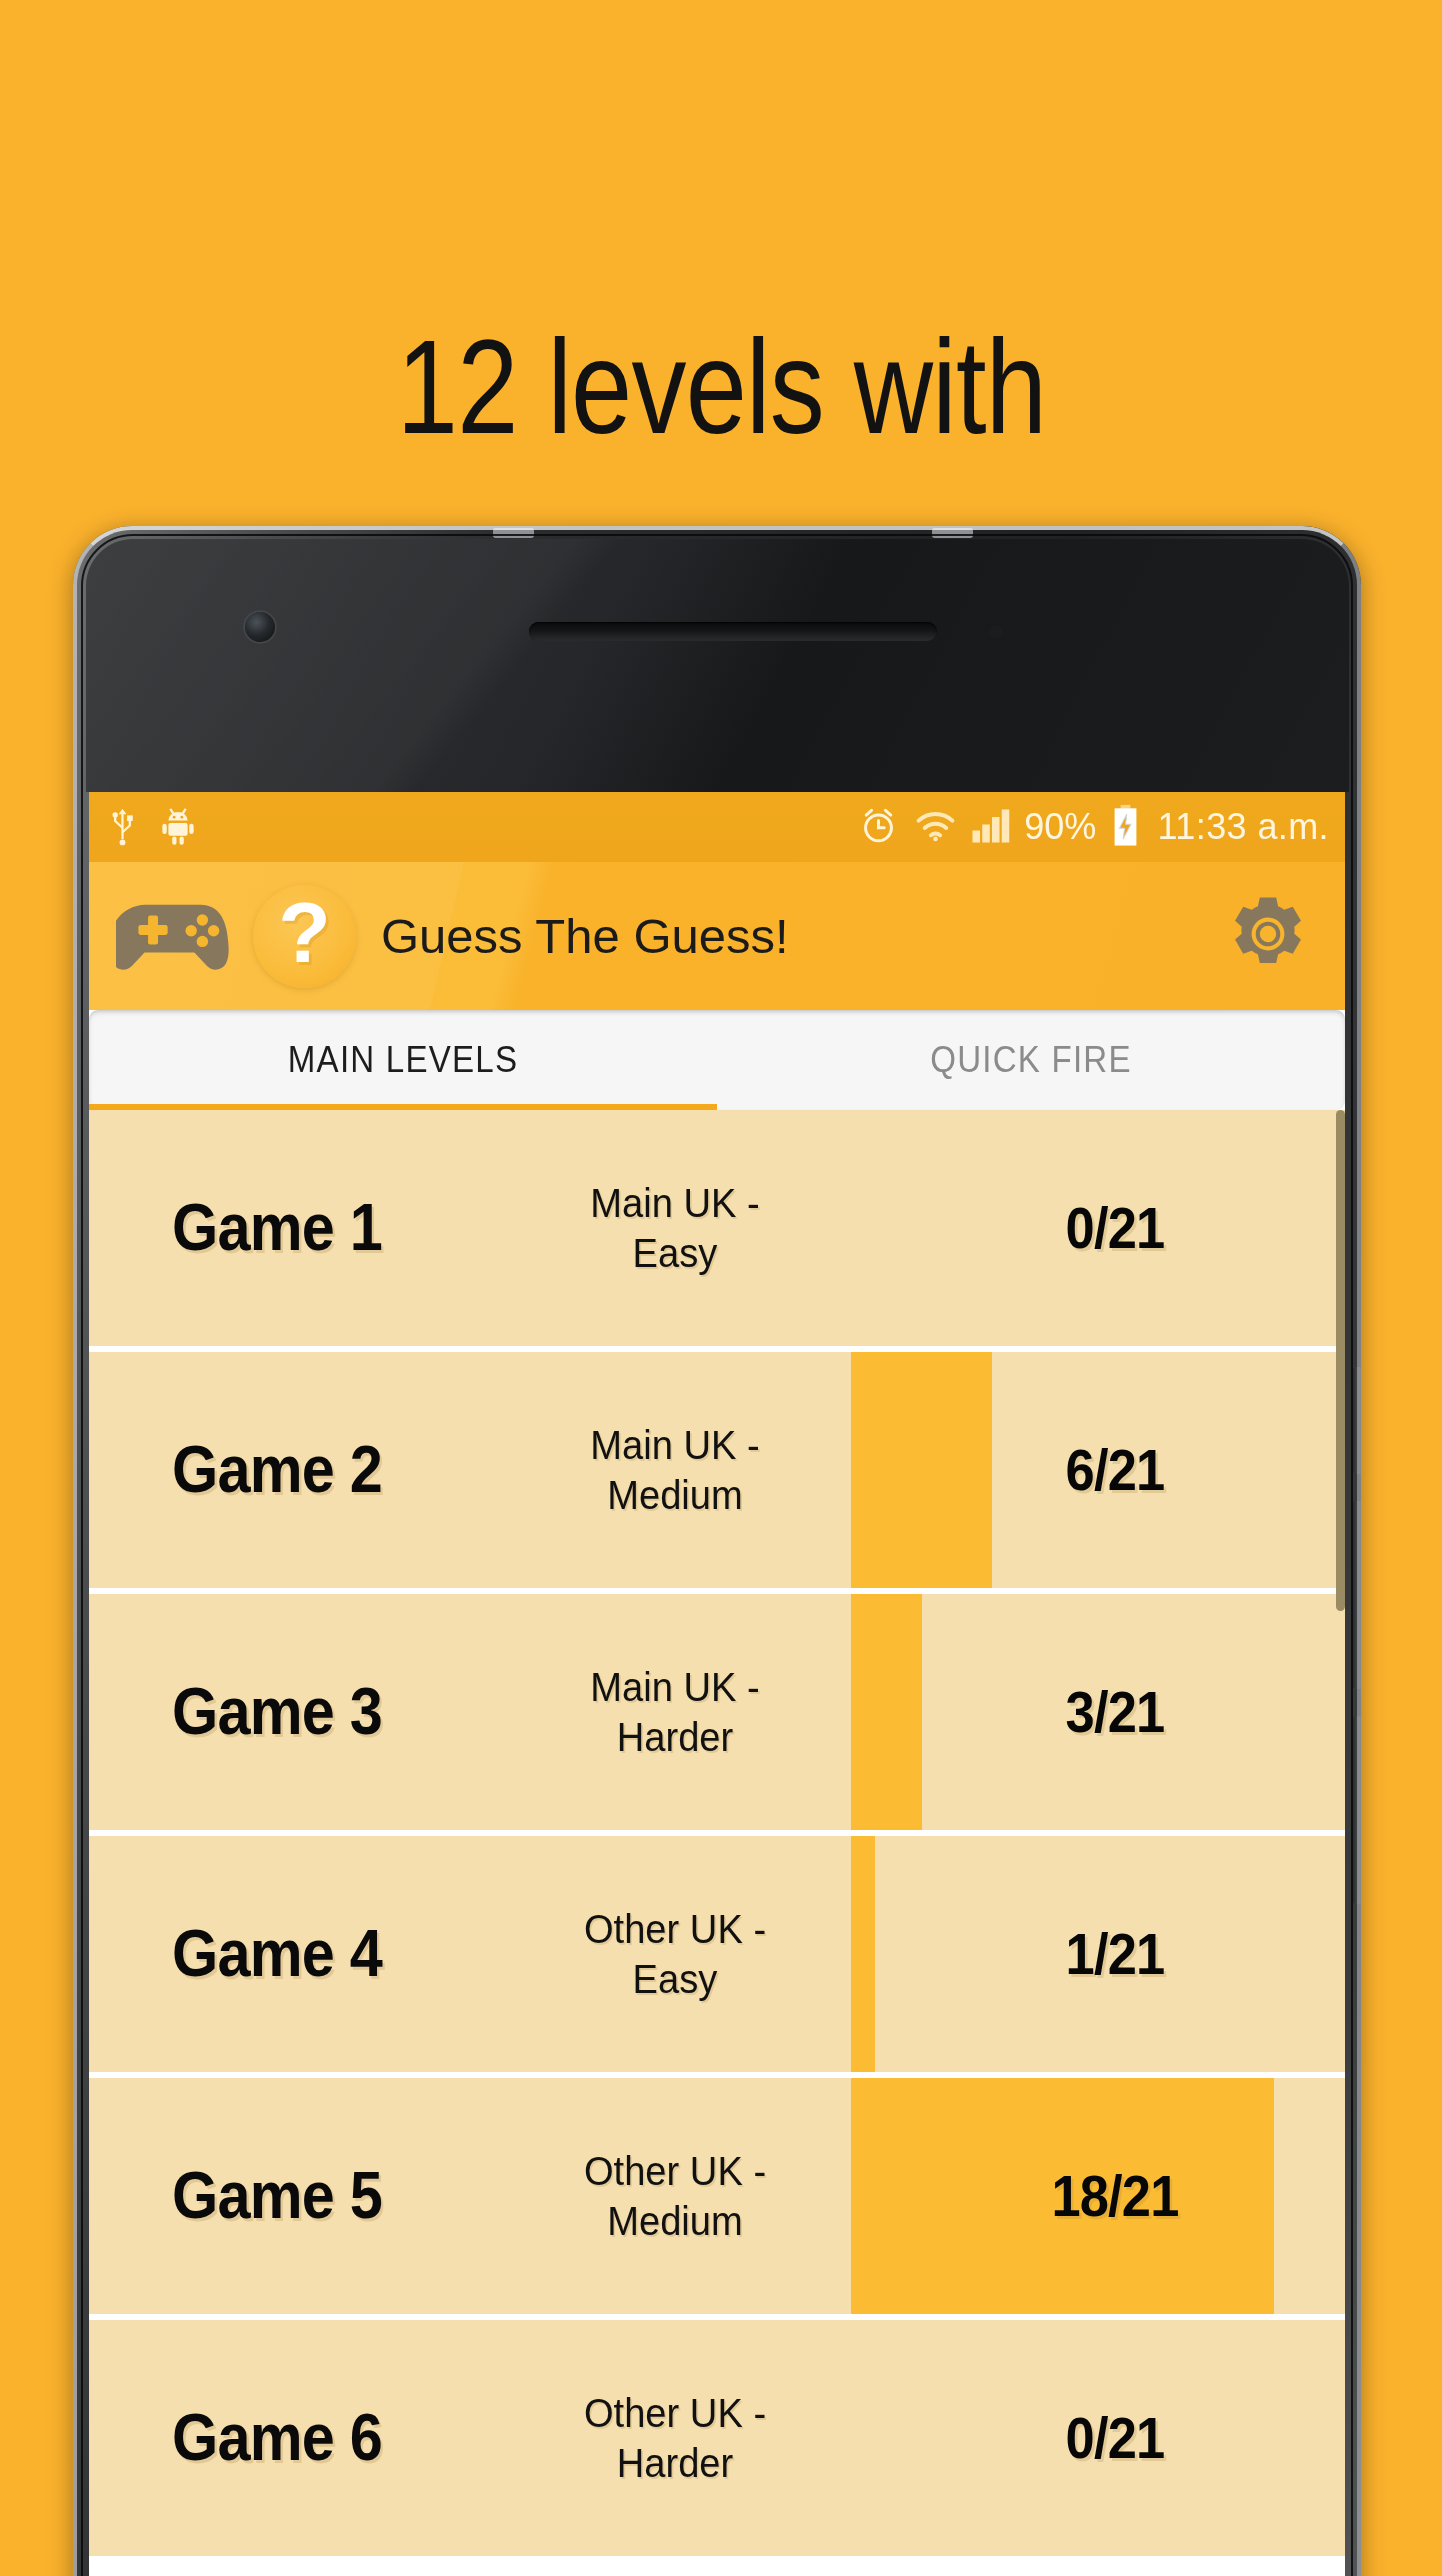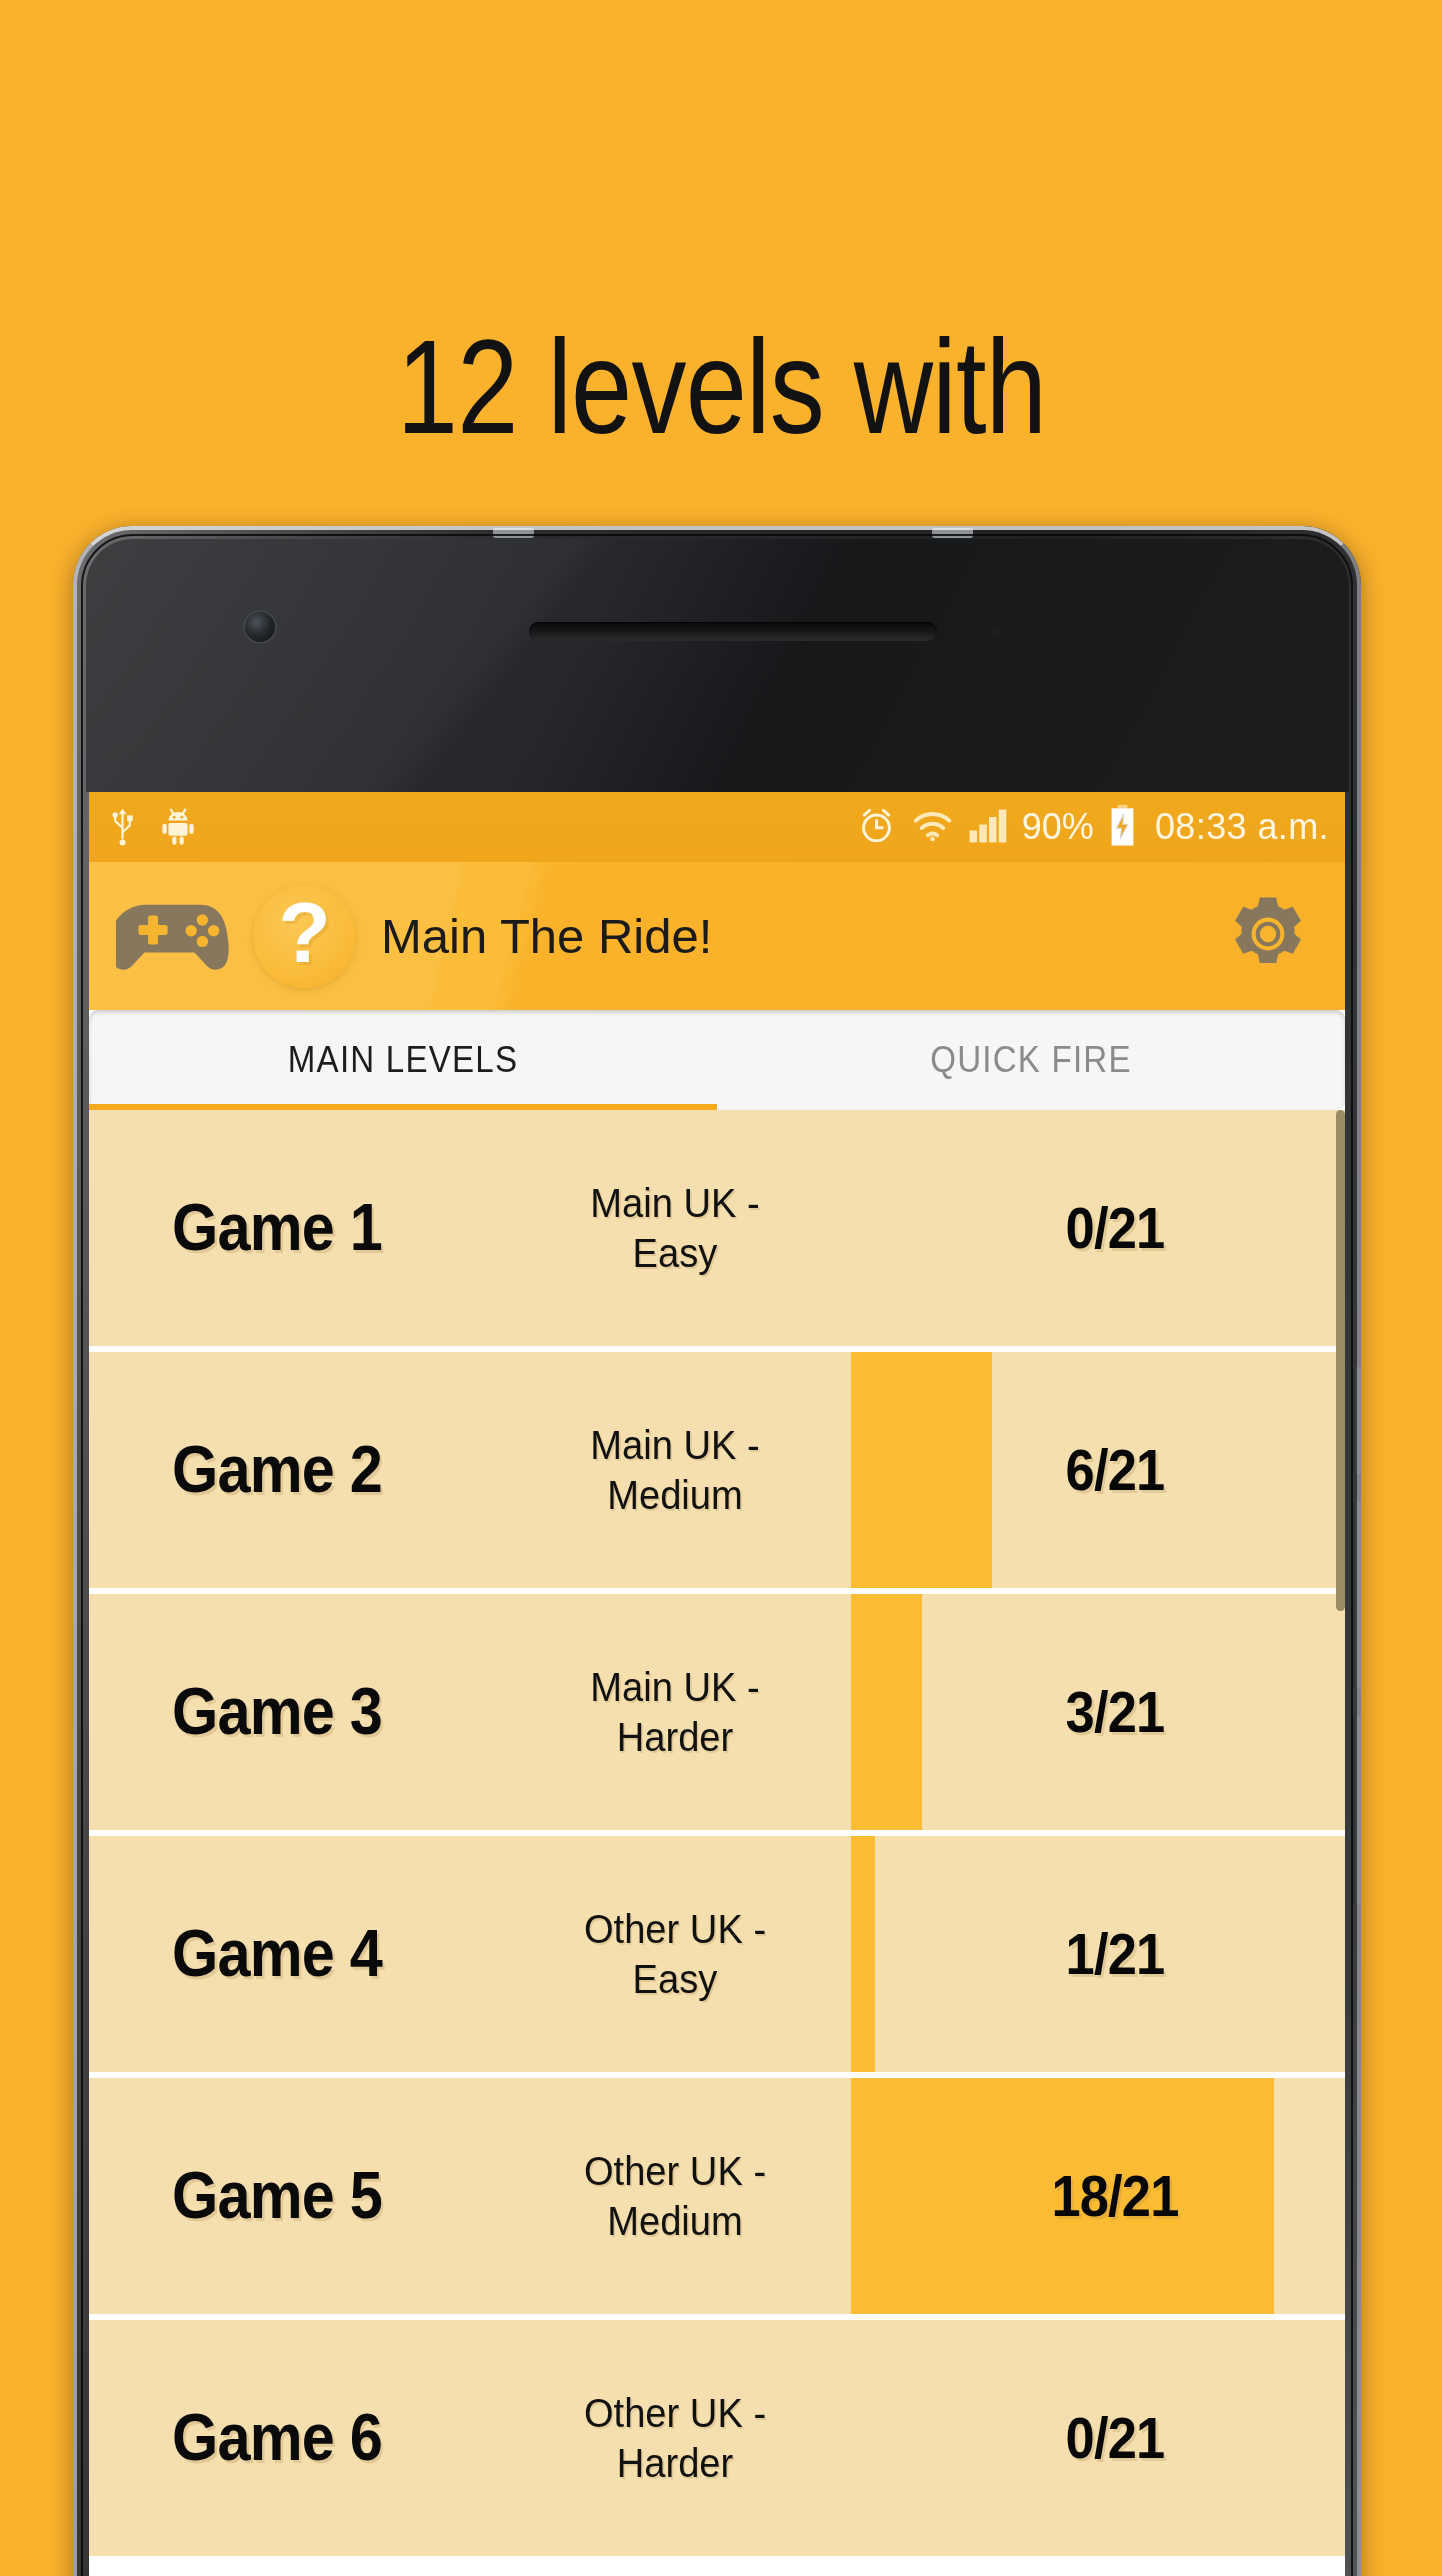--- a/index.html
+++ b/index.html
@@ -430,21 +430,21 @@
           </svg>
         </span>
         <span class="sb-pct">90%</span>
         <span class="ico">
           <svg width="29" height="43" viewBox="0 0 20 30">
             <rect x="6.6" y="0.6" width="6.8" height="2.6" fill="#F6D489"></rect>
             <rect x="2.4" y="3" width="15.2" height="26" fill="#FFFFFF"></rect>
             <path d="M10.9 7 L5.8 17 L9.4 17 L8.3 24.6 L13.8 14.2 L10.1 14.2 Z" fill="#EFA61C" stroke="#D4D7DB" stroke-width="0.7"></path>
           </svg>
         </span>
-        <span class="sb-time">08:33 a.m.</span>
+        <span class="sb-time">11:33 a.m.</span>
       </div>
     </div>
 
     <div class="appbar">
       <div class="appbar-pad"></div>
 
       <span class="gamepad-btn">
         <svg width="114" height="82" viewBox="0 0 64 46">
           <path d="M16.5 6 h31 c8.6 0 13.2 6.4 14.6 14.4 c1.3 7.6 1.9 14.6 -0.4 18.6 c-2.3 4 -7.6 4.6 -10.6 1.4 l-7.1 -7.6 h-28 l-7.1 7.6 c-3 3.2 -8.3 2.6 -10.6 -1.4 c-2.3 -4 -1.7 -11 -0.4 -18.6 C-0.7 12.4 7.9 6 16.5 6 z" fill="#87785D"></path>
           <rect x="12.6" y="17.4" width="16.4" height="5.6" rx="1.2" fill="#F5B52E"></rect>
@@ -453,21 +453,21 @@
           <circle cx="42.2" cy="20.6" r="3.2" fill="#F5B52E"></circle>
           <circle cx="54.8" cy="20.6" r="3.2" fill="#F5B52E"></circle>
           <circle cx="48.5" cy="26.6" r="3.2" fill="#F5B52E"></circle>
         </svg>
       </span>
 
       <span class="q-badge">
         <span class="q-mark">?</span>
       </span>
 
-      <span class="app-title">Main The Ride!</span>
+      <span class="app-title">Guess The Guess!</span>
 
       <span class="gear-btn">
         <svg width="82" height="82" viewBox="0 0 48 48">
           <path d="M19.2 2 h9.6 l1.1 5.1 a17 17 0 0 1 3.6 2.1 l5 -1.8 l4.8 8.3 l-3.9 3.4 a17 17 0 0 1 0 4.2 l3.9 3.4 l-4.8 8.3 l-5 -1.8 a17 17 0 0 1 -3.6 2.1 l-1.1 5.1 h-9.6 l-1.1 -5.1 a17 17 0 0 1 -3.6 -2.1 l-5 1.8 l-4.8 -8.3 l3.9 -3.4 a17 17 0 0 1 0 -4.2 l-3.9 -3.4 l4.8 -8.3 l5 1.8 a17 17 0 0 1 3.6 -2.1 z" fill="#87785D"></path>
           <circle cx="24" cy="23.4" r="9.6" fill="#F7B42C"></circle>
           <circle cx="24" cy="23.4" r="7.2" fill="#87785D"></circle>
           <circle cx="24" cy="23.4" r="4.8" fill="#F7B42C"></circle>
         </svg>
       </span>
     </div>

